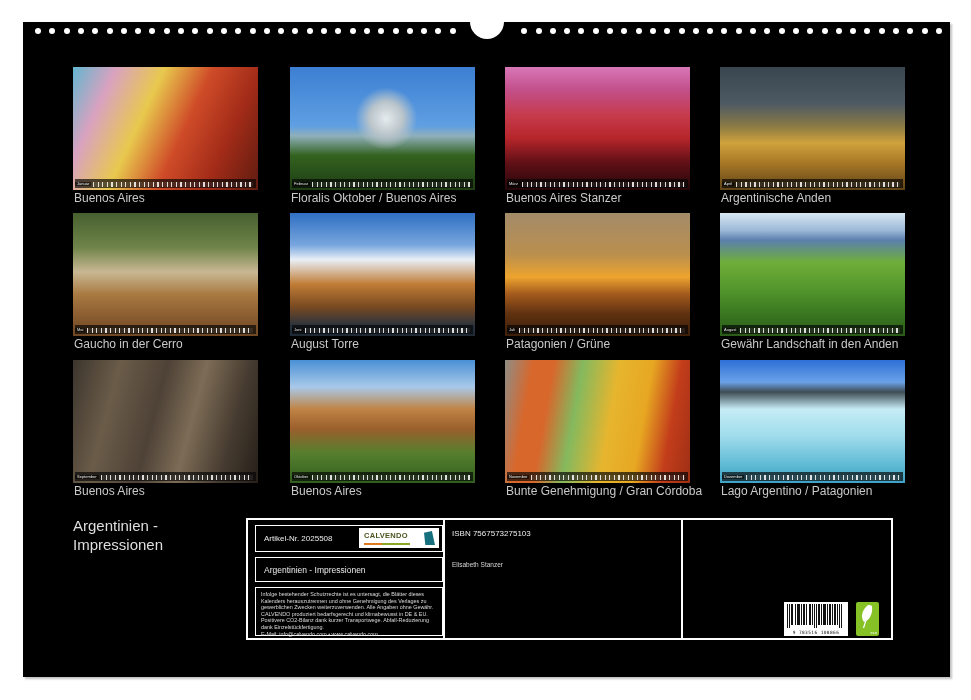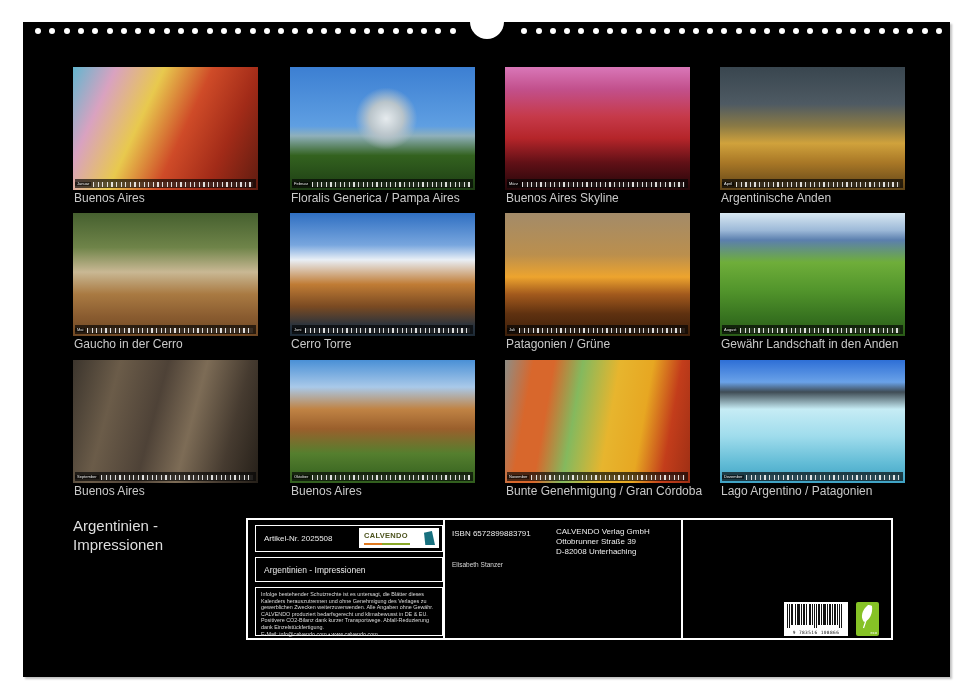--- a/index.html
+++ b/index.html
@@ -137,29 +137,29 @@
     </div>
   </div>
       <div class="caption" style="left: 51px; top: 172px;">Buenos Aires</div>
       <div class="thumb" style="left: 267px; top: 45px;">
     <div class="photo" style="background: radial-gradient(circle at 52% 42%, rgb(230, 235, 238) 0%, rgb(185, 196, 202) 14%, rgba(185, 196, 202, 0) 26%), linear-gradient(rgb(60, 127, 210) 0%, rgb(95, 159, 226) 48%, rgb(143, 176, 187) 56%, rgb(51, 98, 31) 72%, rgb(29, 61, 20) 100%);"></div>
     <div class="strip">
       <span class="month">Februar</span>
       <span class="ticks"></span>
     </div>
   </div>
-      <div class="caption" style="left: 268px; top: 172px;">Floralis Generica / Pampa Aires</div>
+      <div class="caption" style="left: 268px; top: 172px;">Floralis Oktober / Buenos Aires</div>
       <div class="thumb" style="left: 482px; top: 45px;">
     <div class="photo" style="background: linear-gradient(rgb(217, 119, 184) 0%, rgb(194, 80, 140) 18%, rgb(198, 58, 74) 40%, rgb(181, 37, 42) 58%, rgb(96, 16, 22) 78%, rgb(35, 6, 9) 100%);"></div>
     <div class="strip">
       <span class="month">März</span>
       <span class="ticks"></span>
     </div>
   </div>
-      <div class="caption" style="left: 483px; top: 172px;">Buenos Aires Skyline</div>
+      <div class="caption" style="left: 483px; top: 172px;">Buenos Aires Stanzer</div>
       <div class="thumb" style="left: 697px; top: 45px;">
     <div class="photo" style="background: linear-gradient(rgb(57, 70, 79) 0%, rgb(78, 90, 99) 30%, rgb(138, 122, 69) 48%, rgb(208, 162, 60) 62%, rgb(168, 119, 38) 78%, rgb(95, 68, 24) 100%);"></div>
     <div class="strip">
       <span class="month">April</span>
       <span class="ticks"></span>
     </div>
   </div>
       <div class="caption" style="left: 698px; top: 172px;">Argentinische Anden</div>
       <div class="thumb" style="left: 50px; top: 191px;">
     <div class="photo" style="background: linear-gradient(rgb(70, 96, 47) 0%, rgb(111, 132, 73) 28%, rgb(201, 184, 148) 48%, rgb(169, 122, 66) 66%, rgb(138, 92, 48) 84%, rgb(111, 72, 36) 100%);"></div>
@@ -169,21 +169,21 @@
     </div>
   </div>
       <div class="caption" style="left: 51px; top: 318px;">Gaucho in der Cerro</div>
       <div class="thumb" style="left: 267px; top: 191px;">
     <div class="photo" style="background: linear-gradient(rgb(47, 111, 194) 0%, rgb(120, 166, 222) 26%, rgb(233, 239, 246) 38%, rgb(192, 124, 53) 58%, rgb(122, 74, 34) 76%, rgb(39, 50, 62) 92%, rgb(29, 42, 54) 100%);"></div>
     <div class="strip">
       <span class="month">Juni</span>
       <span class="ticks"></span>
     </div>
   </div>
-      <div class="caption" style="left: 268px; top: 318px;">Cerro Torre</div>
+      <div class="caption" style="left: 268px; top: 318px;">August Torre</div>
       <div class="thumb" style="left: 482px; top: 191px;">
     <div class="photo" style="background: linear-gradient(rgb(163, 139, 105) 0%, rgb(187, 143, 77) 34%, rgb(237, 164, 46) 52%, rgb(163, 90, 29) 66%, rgb(95, 49, 16) 82%, rgb(60, 31, 10) 100%);"></div>
     <div class="strip">
       <span class="month">Juli</span>
       <span class="ticks"></span>
     </div>
   </div>
       <div class="caption" style="left: 483px; top: 318px;">Patagonien / Grüne</div>
       <div class="thumb" style="left: 697px; top: 191px;">
     <div class="photo" style="background: linear-gradient(rgb(216, 232, 242) 0%, rgb(157, 185, 216) 14%, rgb(91, 127, 174) 22%, rgb(111, 174, 58) 40%, rgb(83, 150, 44) 62%, rgb(56, 116, 32) 84%, rgb(42, 92, 24) 100%);"></div>
@@ -246,27 +246,22 @@
 
     <div class="subbox box-c">
       <div class="legal">Infolge bestehender Schutzrechte ist es untersagt, die Blätter dieses Kalenders herauszutrennen und ohne Genehmigung des Verlages zu gewerblichen Zwecken weiterzuverwenden. Alle Angaben ohne Gewähr.
 CALVENDO produziert bedarfsgerecht und klimabewusst in DE &amp; EU. Positivere CO2-Bilanz dank kurzer Transportwege. Abfall-Reduzierung dank Einzelstückfertigung.
 E-Mail: info@calvendo.com • www.calvendo.com</div>
     </div>
 
     <div class="divider div1"></div>
     <div class="divider div2"></div>
 
-    <div class="isbn">ISBN 6572899883791</div>
+    <div class="isbn">ISBN 7567573275103</div>
     <div class="author">Elisabeth Stanzer</div>
-    <div class="publisher">
-      <div>CALVENDO Verlag GmbH</div>
-      <div>Ottobrunner Straße 39</div>
-      <div>D-82008 Unterhaching</div>
-    </div>
 
     <div class="barcode">
       <svg width="58" height="24" viewBox="0 0 58 24">
         <g fill="#111">
           <rect x="0" y="0" width="1" height="24"></rect>
             <rect x="2" y="0" width="1" height="24"></rect>
           <rect x="4" y="0" width="2" height="21"></rect>
             <rect x="8" y="0" width="1" height="21"></rect>
           <rect x="10" y="0" width="3" height="21"></rect>
             <rect x="14" y="0" width="1" height="21"></rect>

